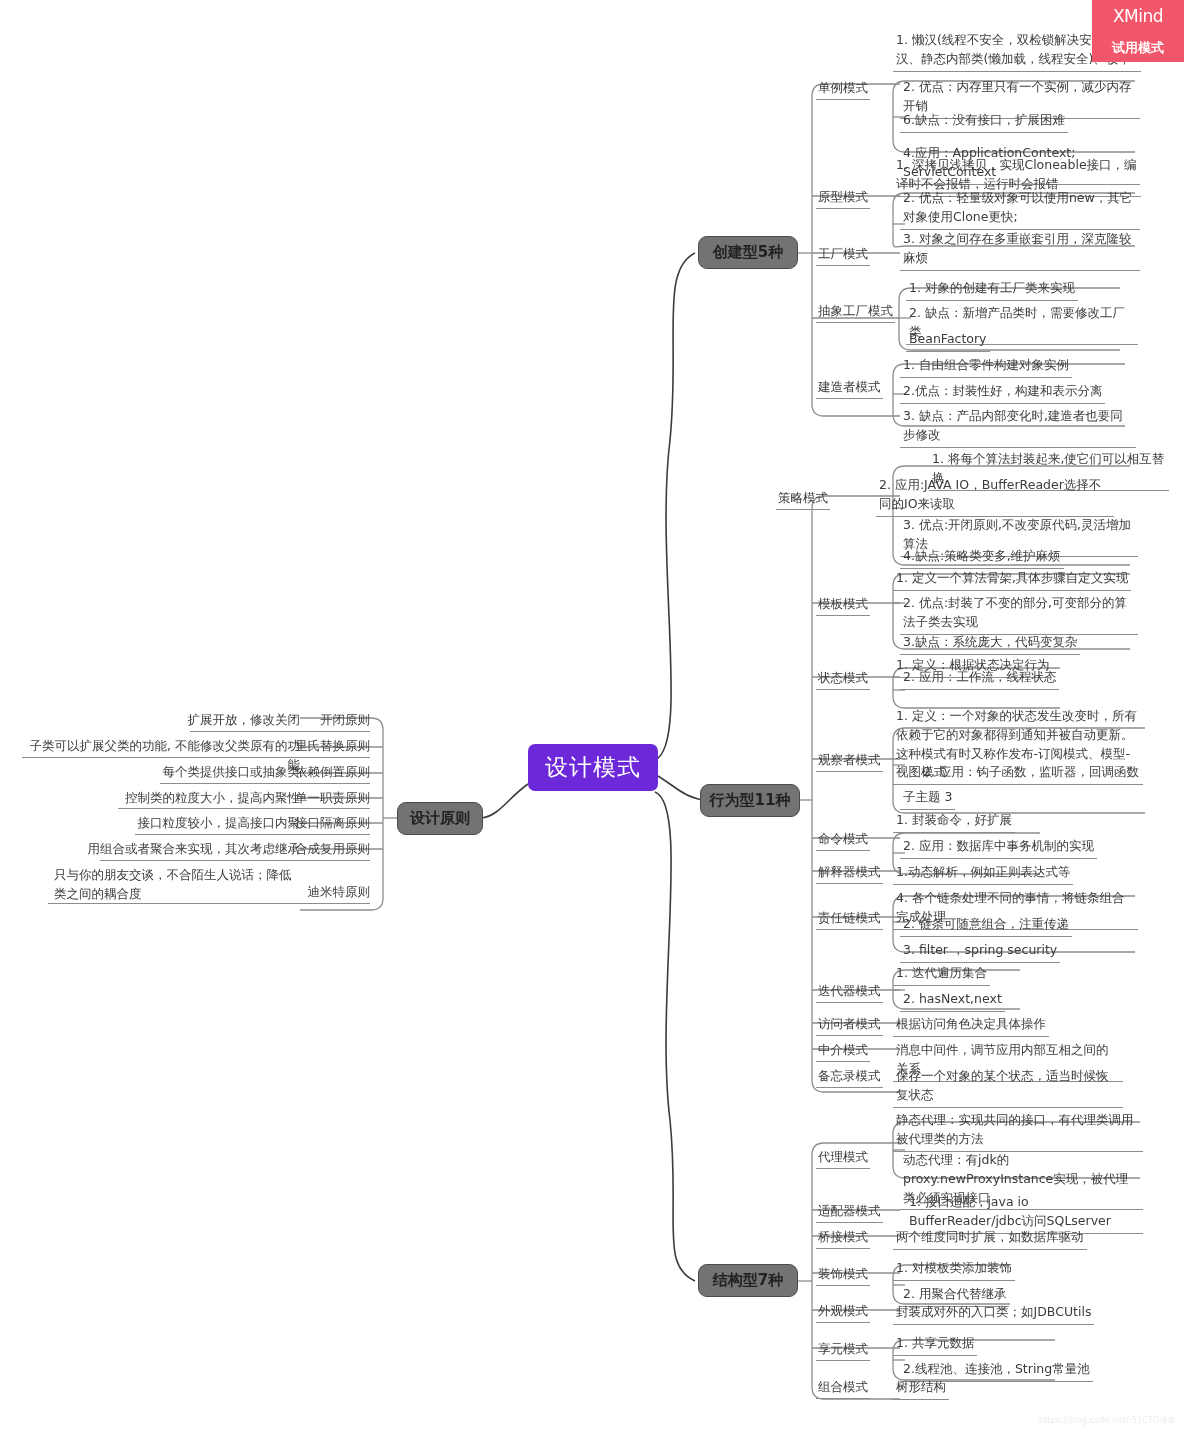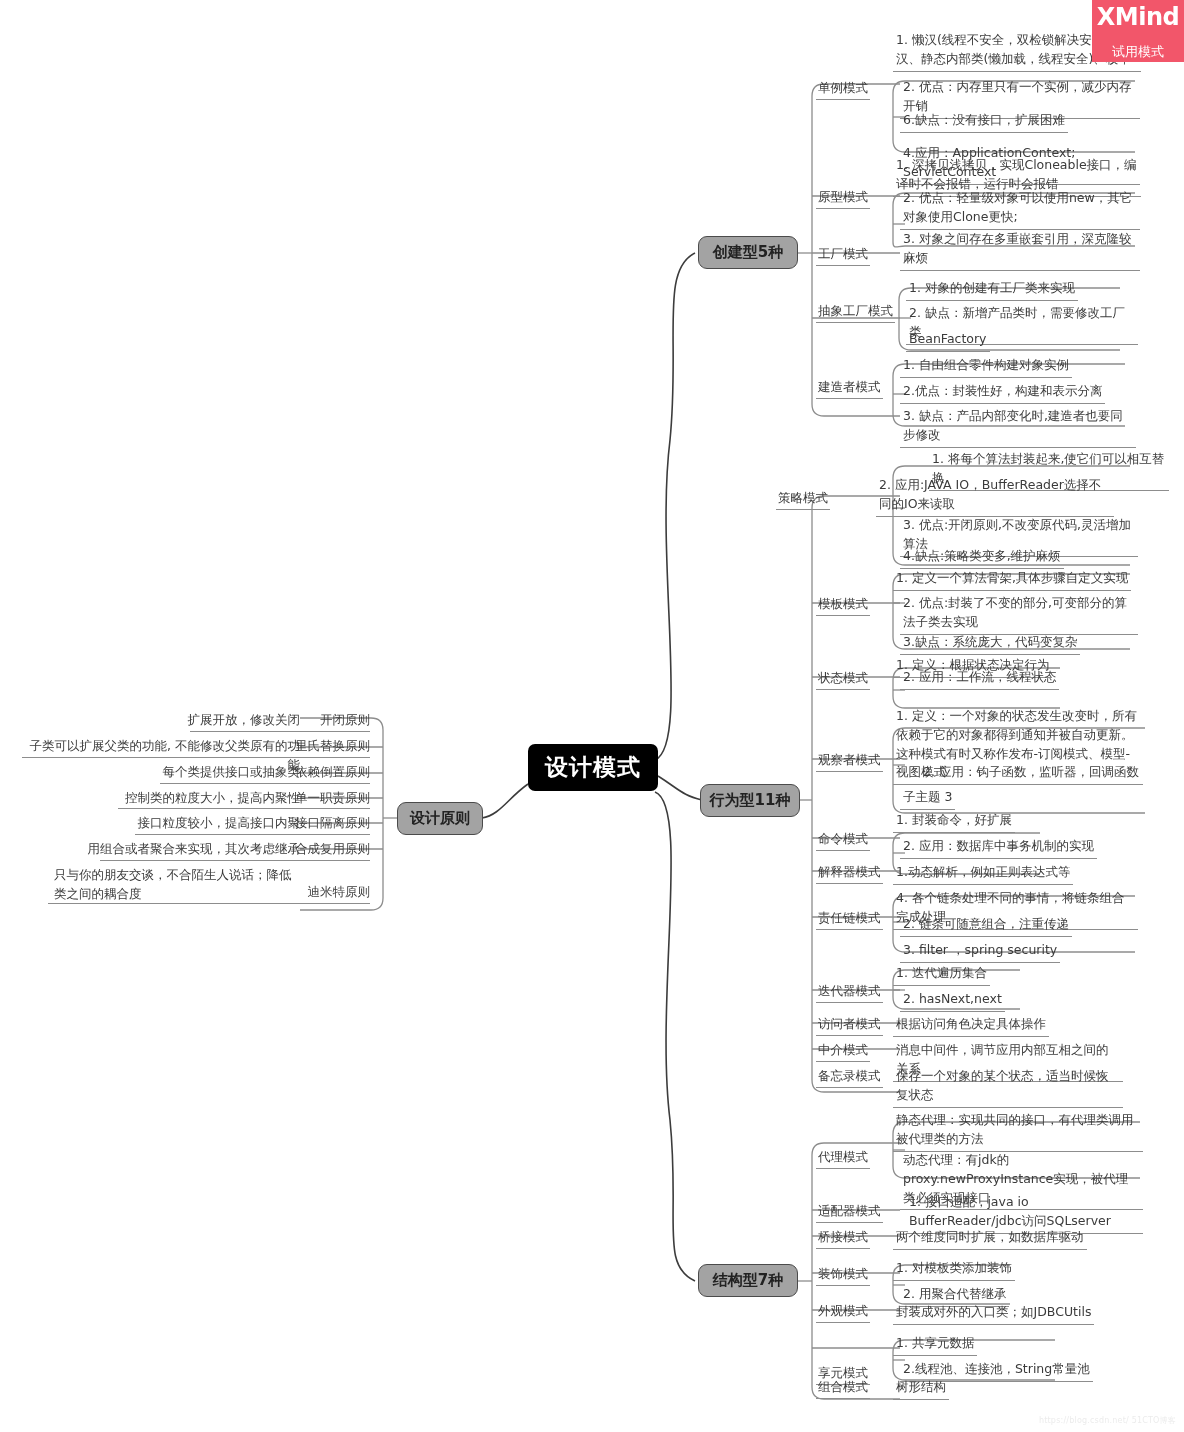--- a/index.html
+++ b/index.html
@@ -11,34 +11,34 @@
     position:relative;
     width:1184px;height:1432px;
     background:#ffffff;
     overflow:hidden;
   }
   #wires{position:absolute;left:0;top:0;width:1184px;height:1432px;pointer-events:none;}
 
   
   .root-node{
     position:absolute;
-    background:#000000;
+    background:#6d28d9;
     border-radius:7px;
     color:#ffffff;
     font-size:23px;
-    font-weight:bold;
+    font-weight:normal;
     letter-spacing:1px;
     display:flex;align-items:center;justify-content:center;
     box-sizing:border-box;
   }
 
   
   .branch-node{
     position:absolute;
-    background:#a3a3a3;
+    background:#737373;
     border:1.6px solid #4b4b4b;
     border-radius:9px;
     color:#222222;
     font-size:15px;
     font-weight:bold;
     display:flex;align-items:center;justify-content:center;
     box-sizing:border-box;
   }
 
   
@@ -97,22 +97,22 @@
   
   .xmind-badge{
     position:absolute;
     right:0;top:0;
     width:92px;height:62px;
     background:#f2566a;
     display:flex;flex-direction:column;
     align-items:center;justify-content:center;
     color:#ffffff;
   }
-  .xmind-badge .bname{font-size:24px;font-weight:bold;line-height:1;letter-spacing:-0.5px;}
-  .xmind-badge .bsub{font-size:13px;margin-top:16px;line-height:1;}
+  .xmind-badge .bname{font-size:17px;font-weight:normal;line-height:1;letter-spacing:-0.5px;}
+  .xmind-badge .bsub{font-size:13px;margin-top:16px;line-height:1;font-weight:bold;}
 
   .watermark{
     position:absolute;
     right:8px;bottom:6px;
     font-size:8px;
     color:#ececec;
     letter-spacing:.2px;
     white-space:nowrap;
   }
 </style>
@@ -431,21 +431,21 @@
   </div>
   <div class="cat-label right" style="left:816px;top:1228px;">
     <span class="txt">桥接模式</span>
   </div>
   <div class="cat-label right" style="left:816px;top:1265px;">
     <span class="txt">装饰模式</span>
   </div>
   <div class="cat-label right" style="left:816px;top:1302px;">
     <span class="txt">外观模式</span>
   </div>
-  <div class="cat-label right" style="left:816px;top:1340px;margin-top:24px;">
+  <div class="cat-label right" style="left:816px;top:1340px;">
     <span class="txt">享元模式</span>
   </div>
   <div class="cat-label right" style="left:816px;top:1378px;">
     <span class="txt">组合模式</span>
   </div>
 
   <div class="leaf" style="left:893px;top:1110px;width:250px;">
     <span class="txt">静态代理：实现共同的接口，有代理类调用被代理类的方法</span>
   </div>
   <div class="leaf" style="left:900px;top:1150px;width:243px;">

